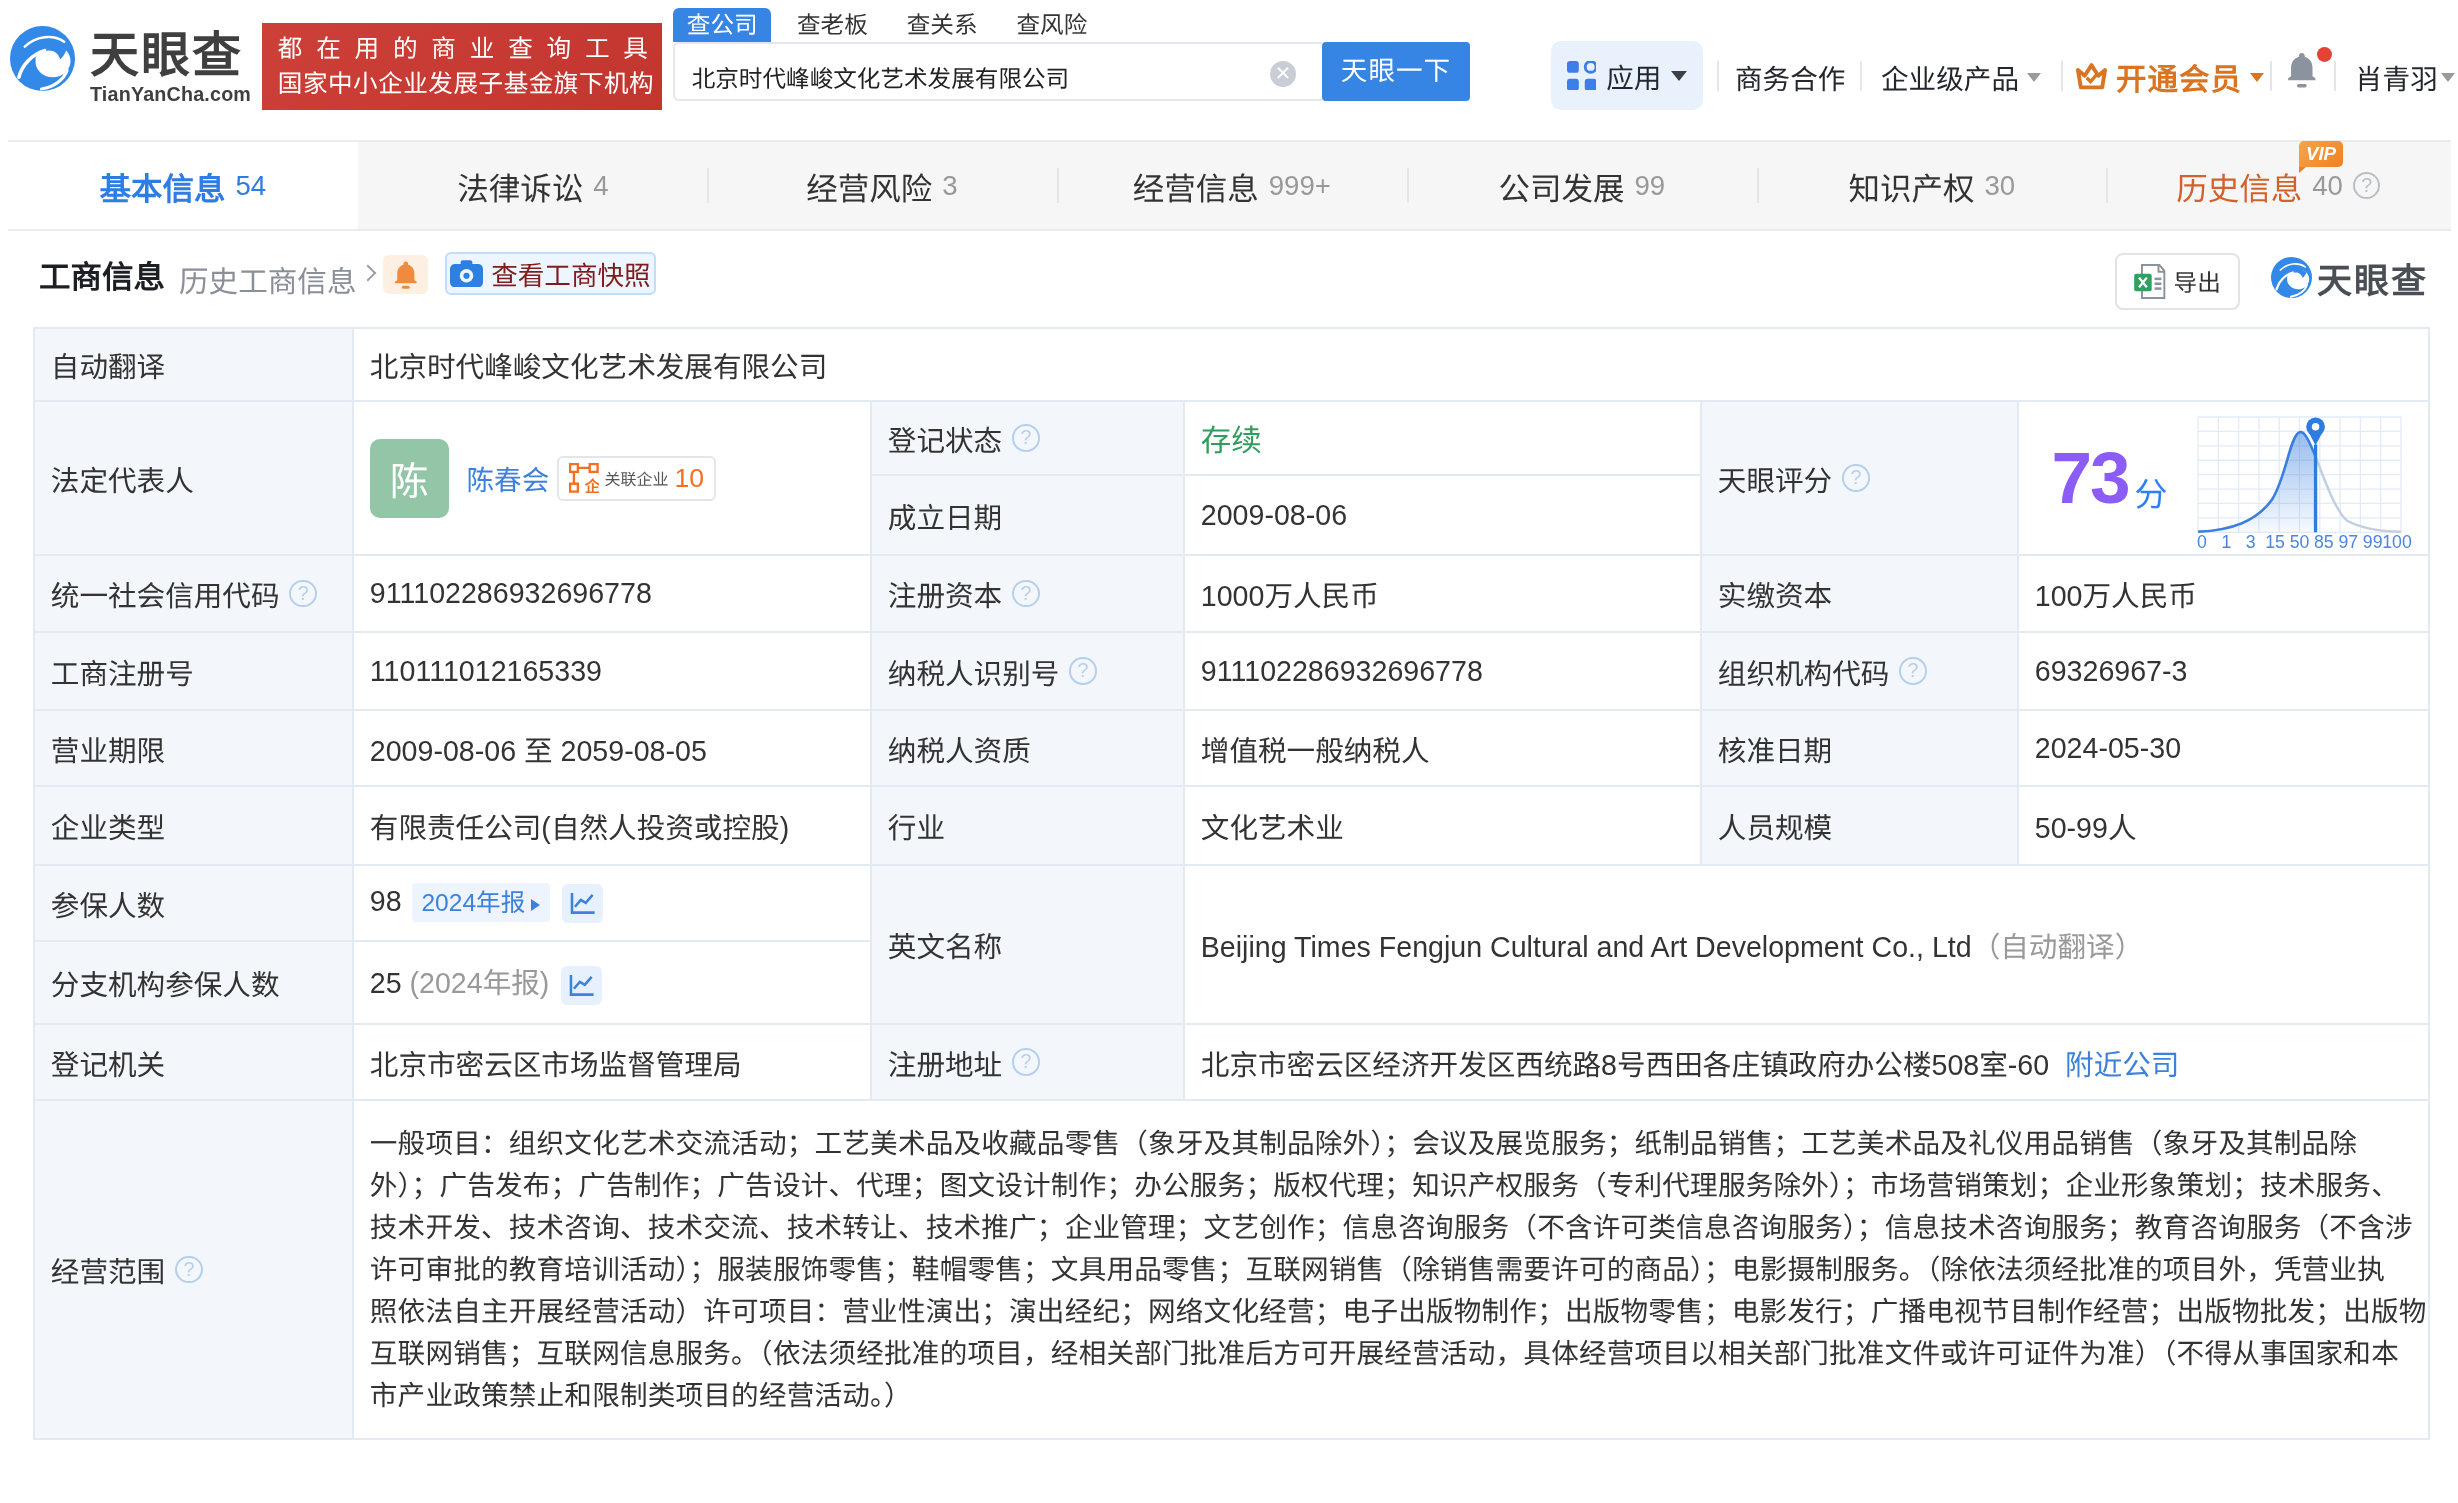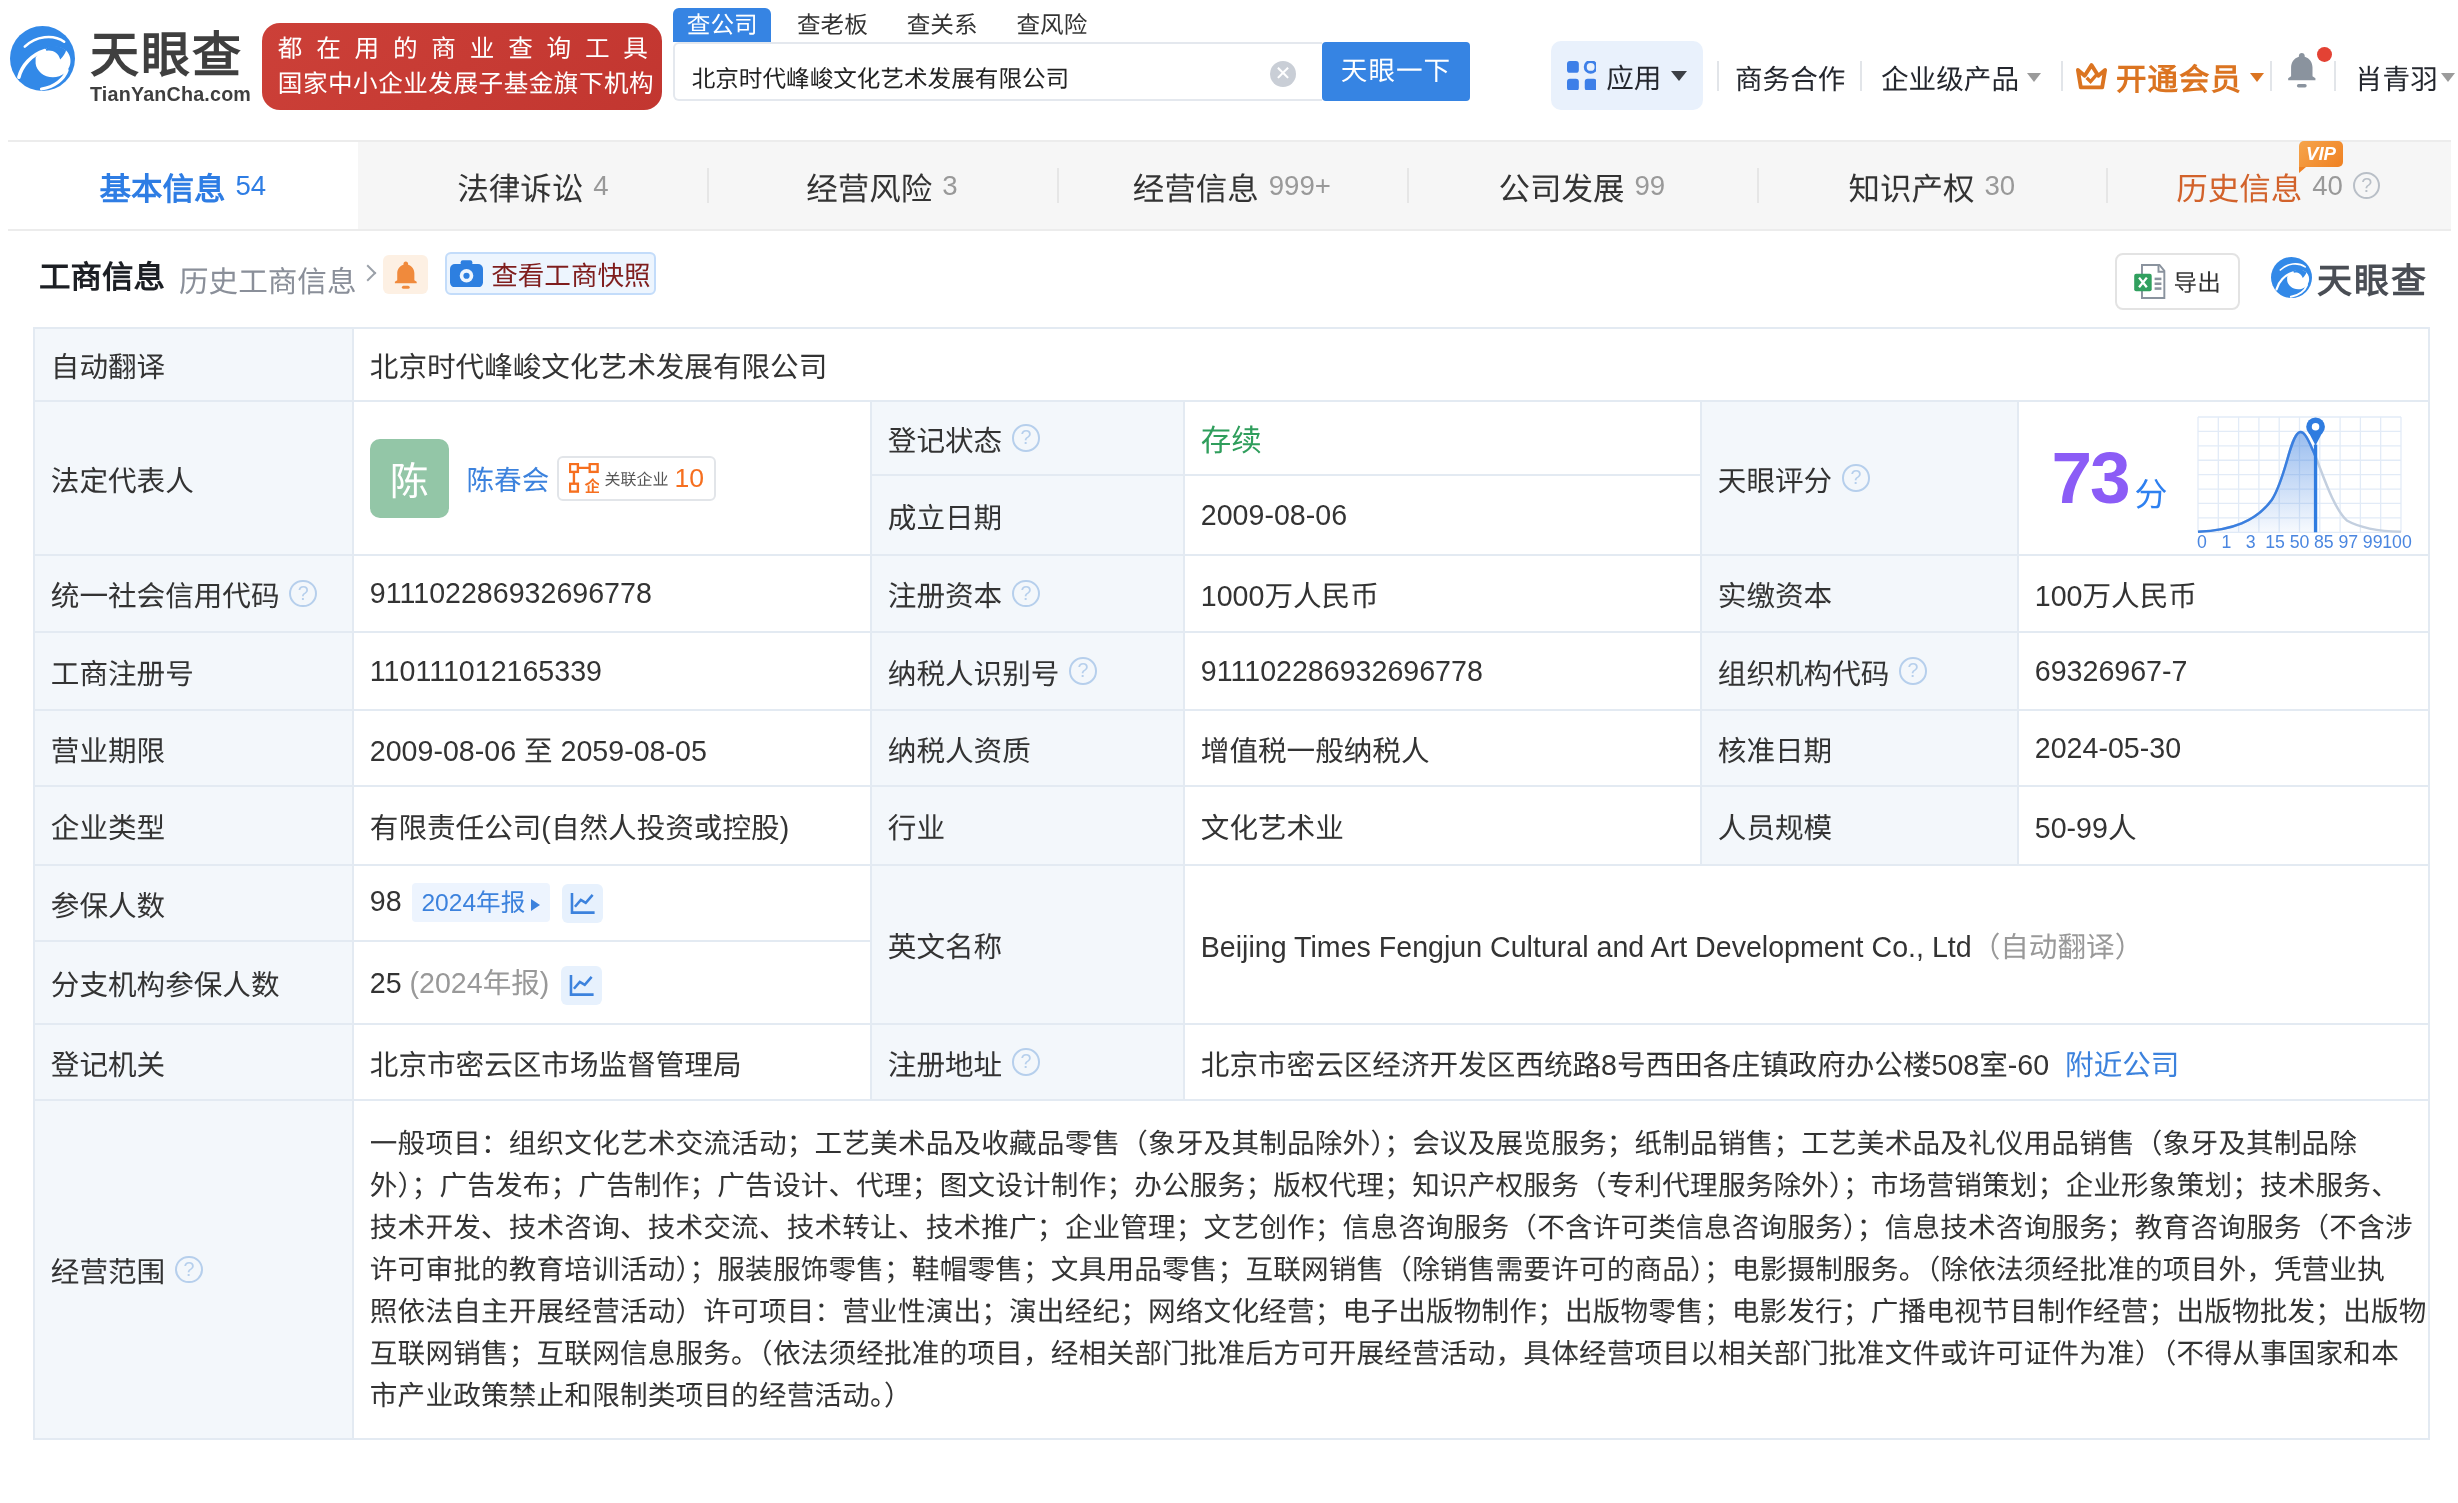--- a/index.html
+++ b/index.html
@@ -6,21 +6,21 @@
 * { margin:0; padding:0; box-sizing:border-box; }
 html,body { width:2459px; height:1503px; background:#fff; font-family:"Liberation Sans", sans-serif; }
 body { position:relative; overflow:hidden; color:#333; }
 .abs { position:absolute; }
 
 
 #logoCircle { left:9.9px; top:25.6px; }
 #logoTxt { left:90px; top:27.6px; width:197px; white-space:nowrap; }
 #logoTxt .t1 { font-size:49px; font-weight:700; color:#3f3f3f; letter-spacing:2px; line-height:49px; margin-top:3px; }
 #logoTxt .t2 { font-size:19.7px; font-weight:700; color:#3f3f3f; margin-top:3px; letter-spacing:0.2px; }
-#redBanner { left:262px; top:22.7px; width:400px; height:87px; background:linear-gradient(135deg,#cc4038,#c23630); border-radius:18px; color:#fff; padding:8.9px 0 0 15.8px; }
+#redBanner { left:262px; top:22.7px; width:400px; height:87px; background:linear-gradient(135deg,#cc4038,#c23630); border-radius:0; color:#fff; padding:8.9px 0 0 15.8px; }
 #redBanner .l1 { font-size:24.6px; letter-spacing:13.8px; line-height:34px; white-space:nowrap; }
 #redBanner .l2 { font-size:24.6px; letter-spacing:0.5px; line-height:36px; white-space:nowrap; }
 
 
 #stabs { left:673px; top:7.9px; height:34px; }
 #stabs .stab { display:inline-block; font-size:23.6px; color:#333; line-height:34px; vertical-align:top; margin-right:39px; }
 #stabs .stab.on { background:#3684e3; color:#fff; padding:0 13.8px; border-radius:5.9px 5.9px 0 0; margin-right:25.6px; }
 #searchBox { left:673px; top:42px; width:797px; height:59px; }
 #searchInput { position:absolute; left:0; top:0; width:649px; height:59px; background:#fff; border:2px solid #e4e8ee; border-right:none; border-radius:5.9px 0 0 5.9px; }
 #searchInput .txt { position:absolute; left:16.7px; top:15.8px; font-size:23.6px; color:#222; }
@@ -335,21 +335,21 @@
 <tr style="height:78px">
   <th>工商注册号</th>
   <td>110111012165339</td>
   <th>
           <span class="lblq">纳税人识别号<span class="qmark blue">?</span></span>
         </th>
   <td>911102286932696778</td>
   <th>
           <span class="lblq">组织机构代码<span class="qmark blue">?</span></span>
         </th>
-  <td>69326967-7</td>
+  <td>69326967-3</td>
 </tr>
 <tr style="height:76px">
   <th>营业期限</th>
   <td>2009-08-06 至 2059-08-05</td>
   <th>纳税人资质</th>
   <td>增值税一般纳税人</td>
   <th>核准日期</th>
   <td>2024-05-30</td>
 </tr>
 <tr style="height:79px">

